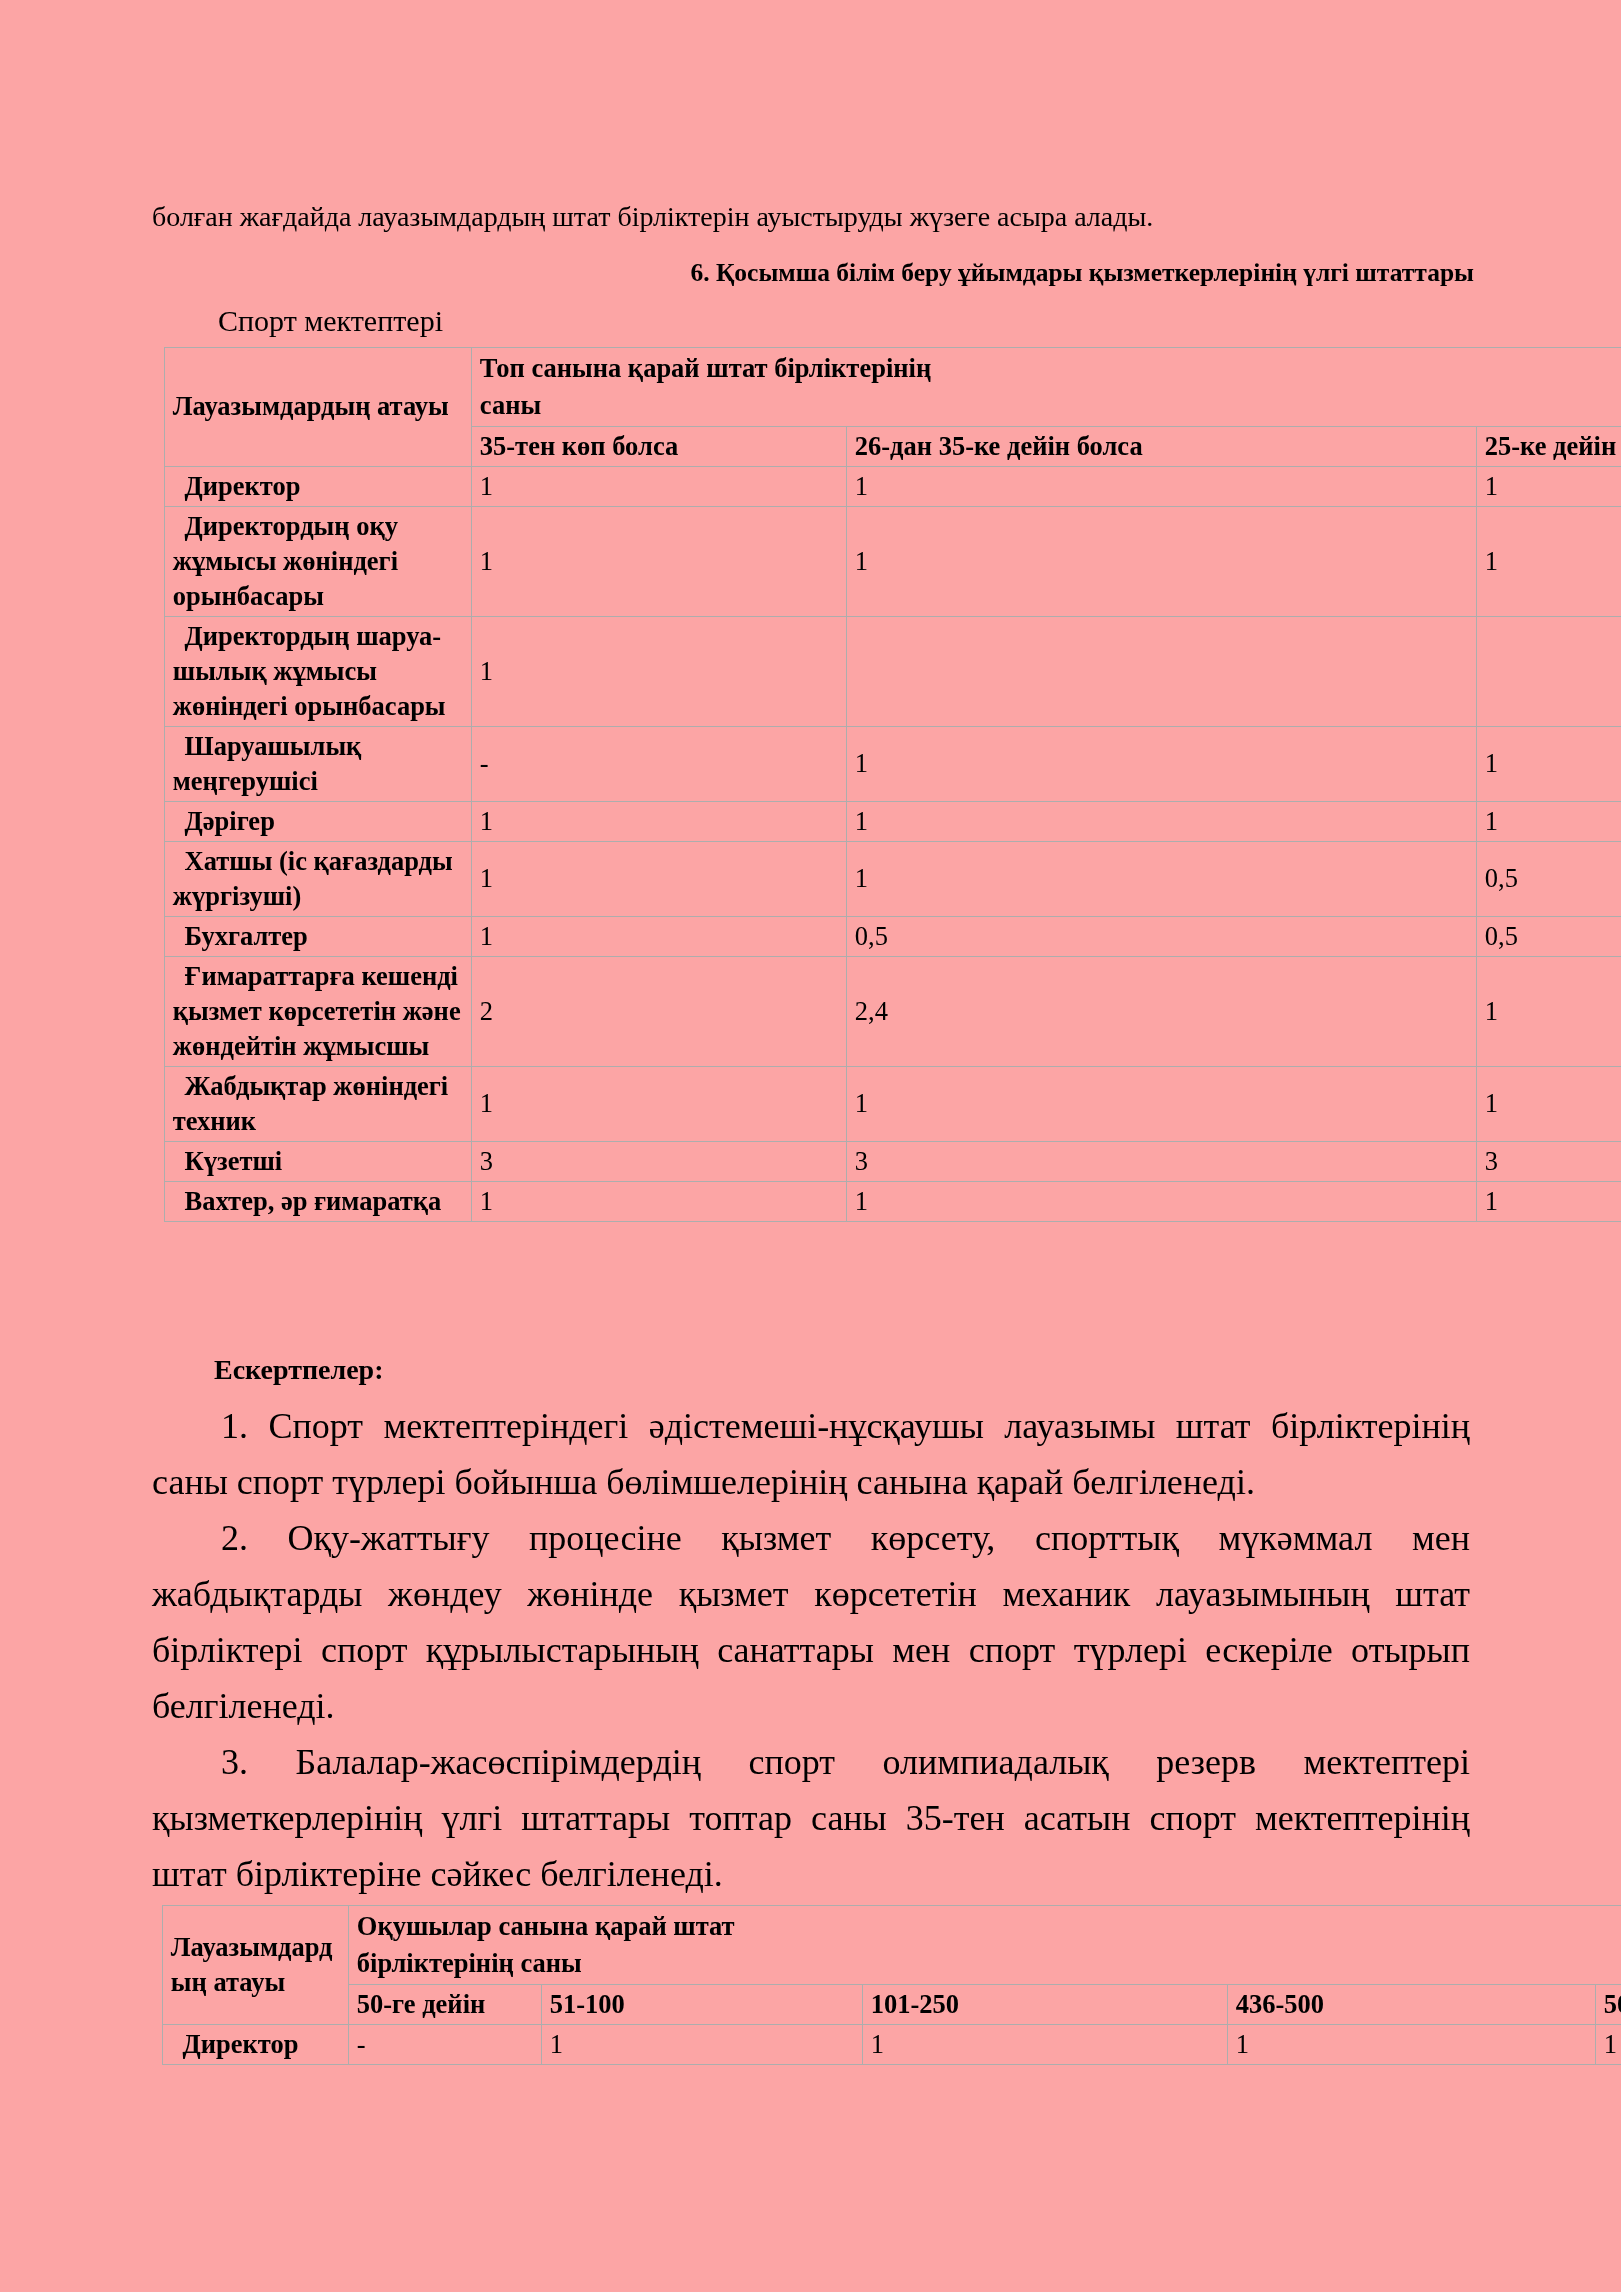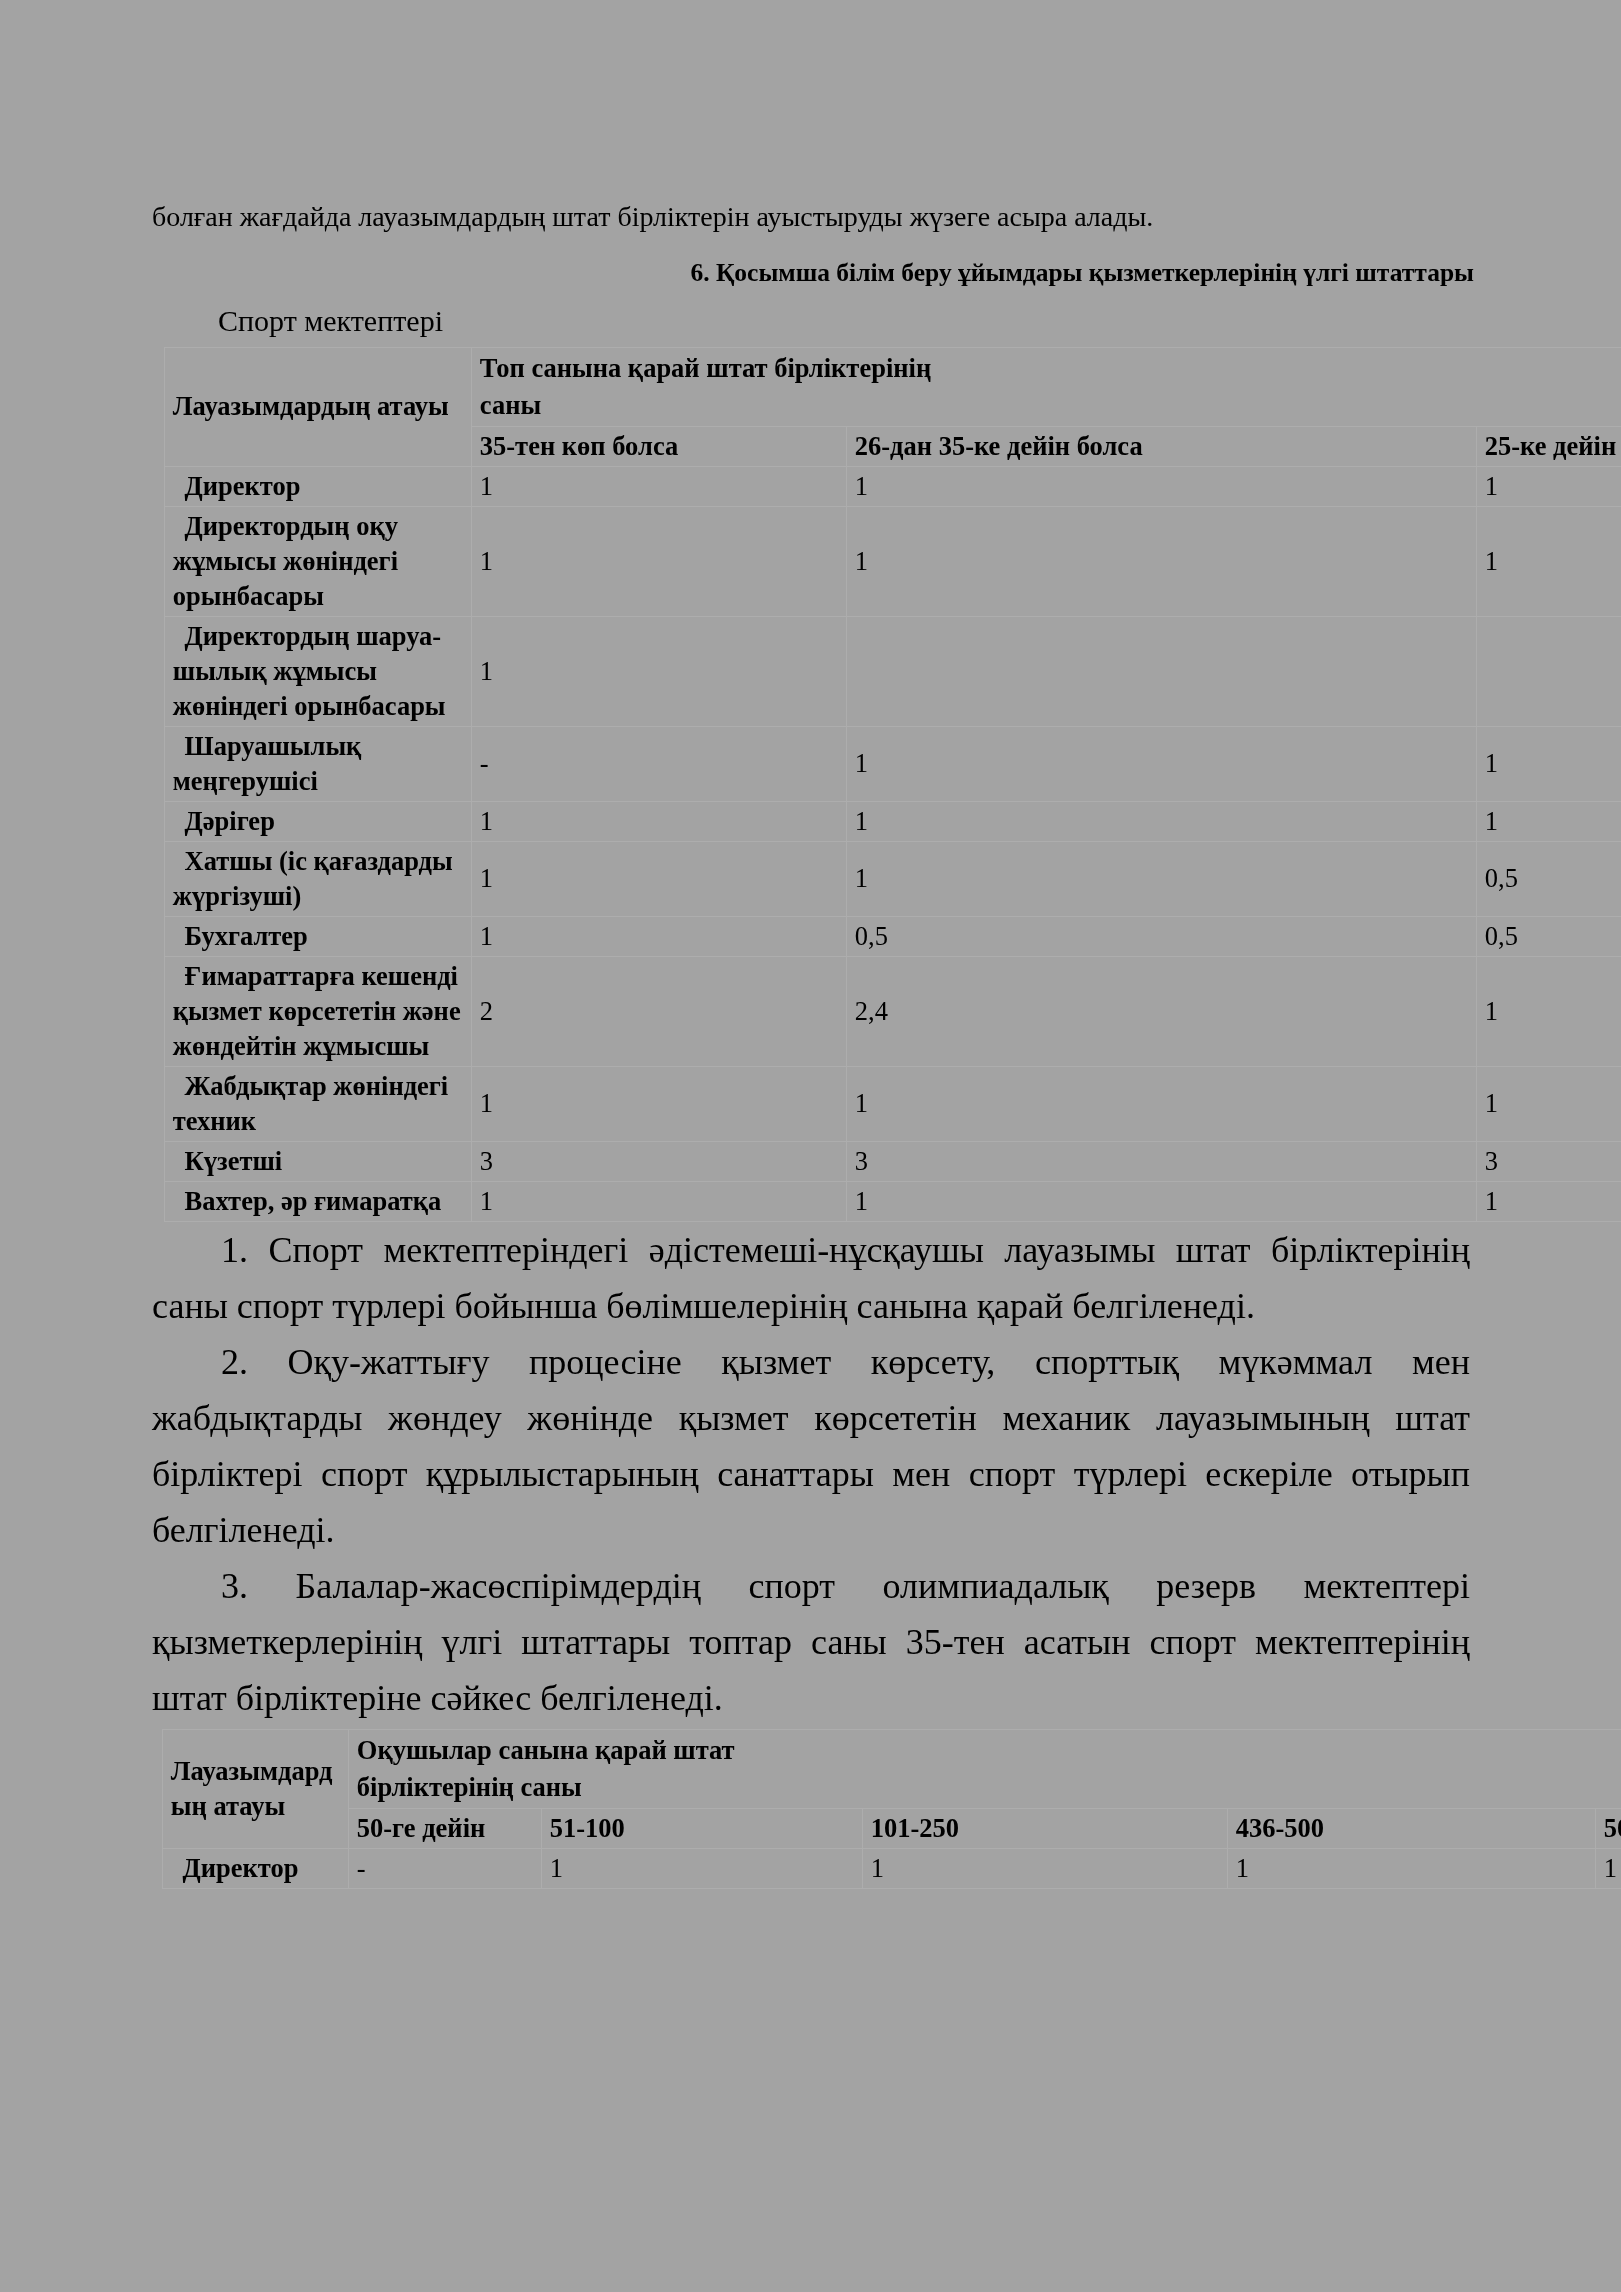--- a/index.html
+++ b/index.html
@@ -1,21 +1,21 @@
 <!DOCTYPE html>
 <html><head>
 <meta charset="utf-8">
 <style>
   html, body { margin: 0; padding: 0; background: #ffffff; }
   .page {
     position: relative;
     width: 1621px;
     height: 2293px;
     overflow: hidden;
-    background: #a3a3a3;
+    background: #fca5a5;
     color: #000000;
     font-family: "Liberation Serif", "DejaVu Serif", serif;
   }
   .intro {
     margin: 188px 147px 0 152px;
     font-size: 28px;
     line-height: 57px;
     text-align: justify;
   }
   .section-heading {
@@ -166,20 +166,21 @@
       </tr>
       <tr>
         <td class="label-cell">Вахтер, әр ғимаратқа</td>
         <td>1</td>
         <td>1</td>
         <td>1</td>
       </tr>
     </tbody>
   </table>
 
+  <div class="notes-heading">Ескертпелер:</div>
   <p class="note-p">1. Спорт мектептеріндегі әдістемеші-нұсқаушы лауазымы штат бірліктерінің саны спорт түрлері бойынша бөлімшелерінің санына қарай белгіленеді.</p>
   <p class="note-p">2. Оқу-жаттығу процесіне қызмет көрсету, спорттық мүкәммал мен жабдықтарды жөндеу жөнінде қызмет көрсететін механик лауазымының штат бірліктері спорт құрылыстарының санаттары мен спорт түрлері ескеріле отырып белгіленеді.</p>
   <p class="note-p">3. Балалар-жасөспірімдердің спорт олимпиадалық резерв мектептері қызметкерлерінің үлгі штаттары топтар саны 35-тен асатын спорт мектептерінің штат бірліктеріне сәйкес белгіленеді.</p>
 
 
   <table class="doc-table" id="music-table">
     <colgroup>
       <col style="width:186px">
         <col style="width:193px">
         <col style="width:321px">

